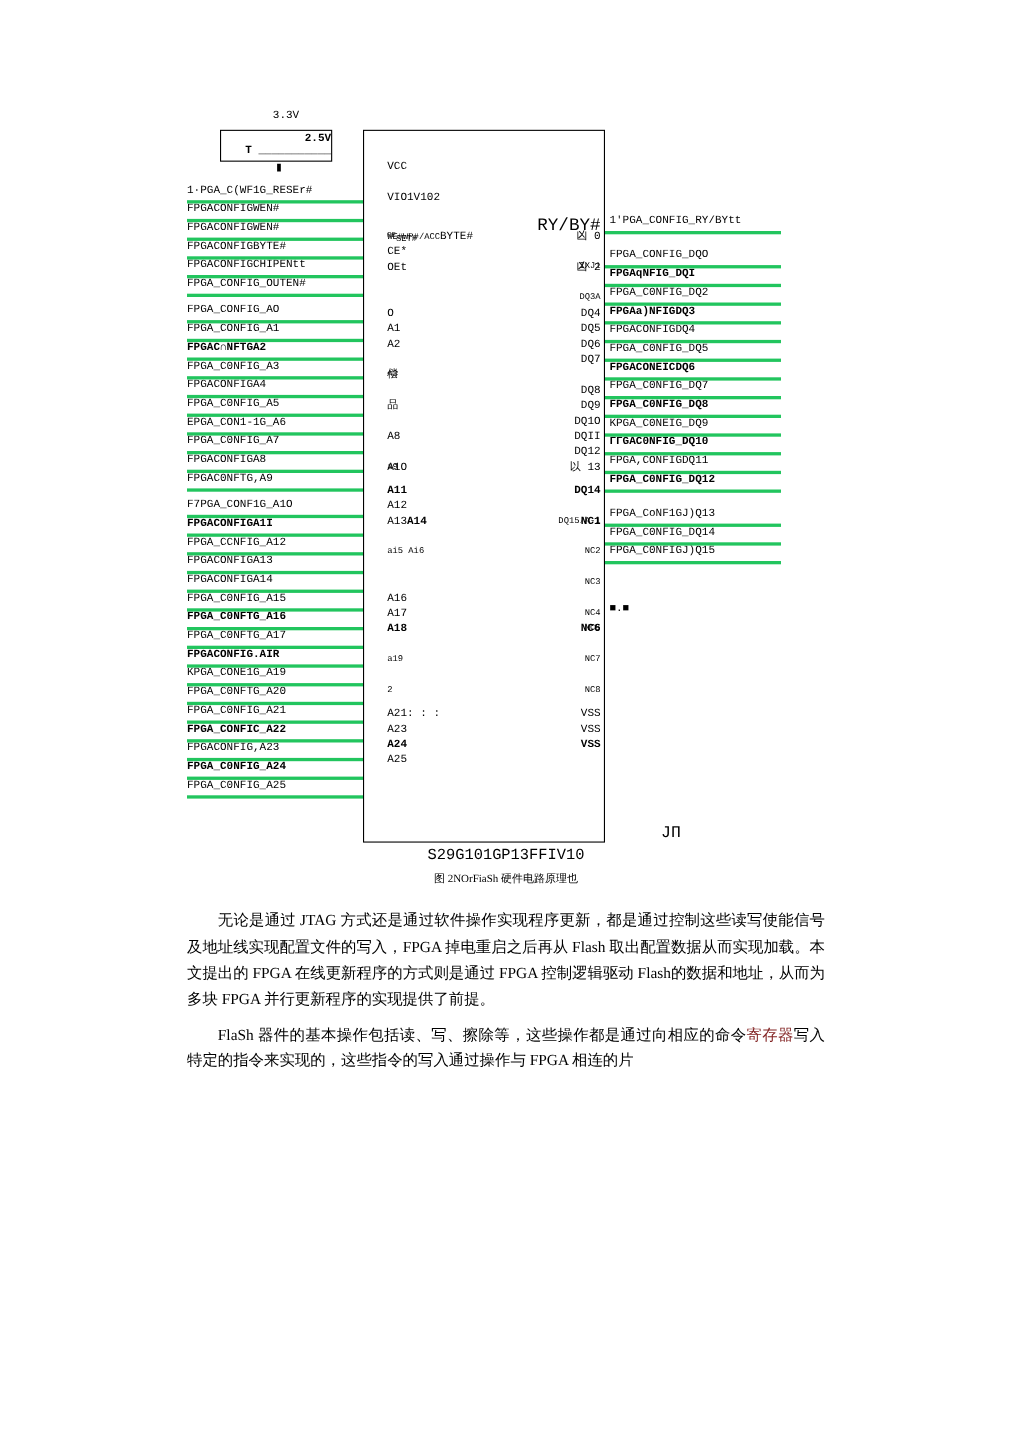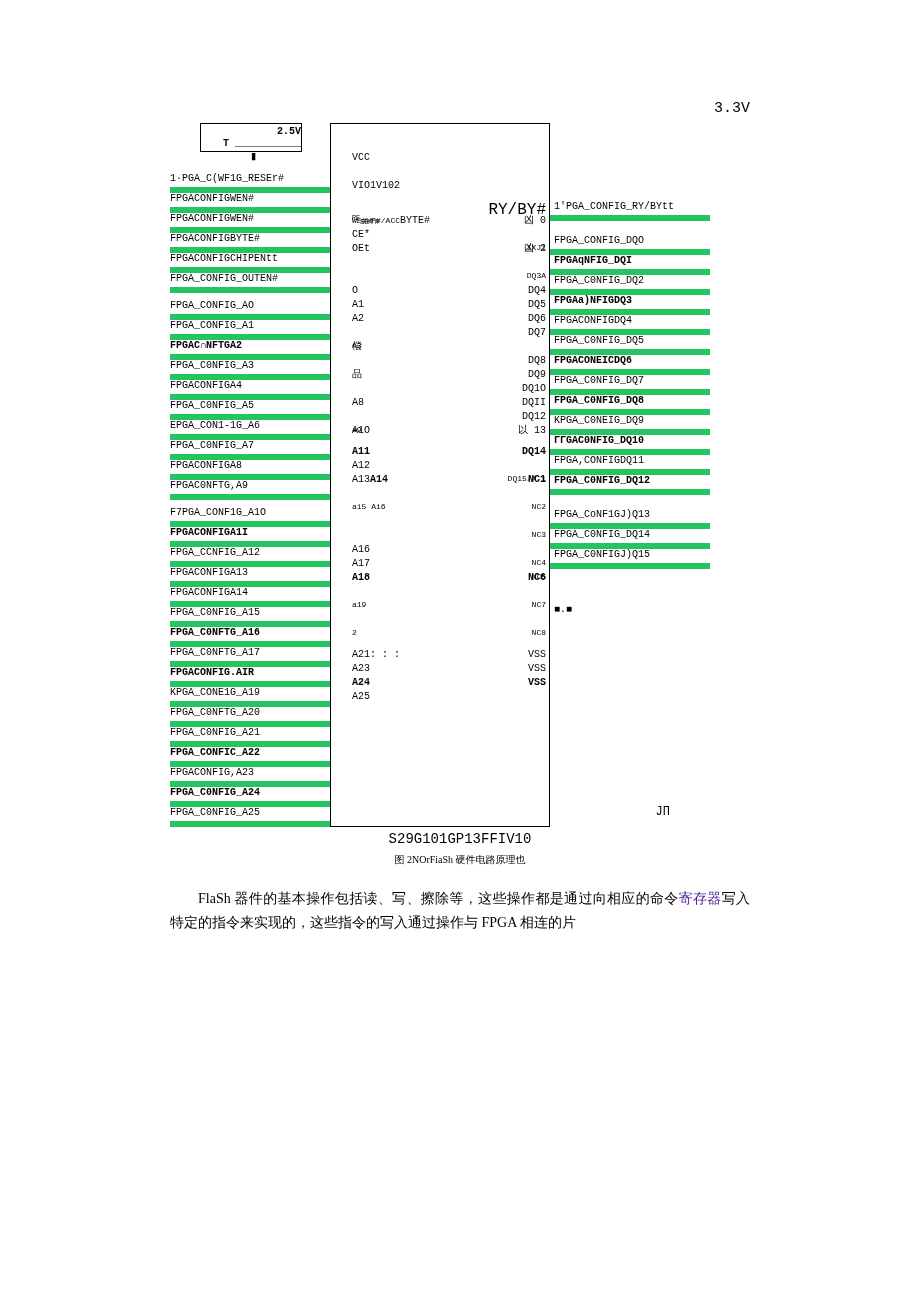--- a/index.html
+++ b/index.html
@@ -14,24 +14,23 @@
   .page {
     padding: 100px 170px 40px 170px;
   }
   .diagram {
     font-family: "Courier New", monospace;
     font-size: 10px;
     line-height: 1.15;
   }
   .volt {
     font-family: "Courier New", monospace;
-    font-size: 15px;
-    margin-left: 60px;
+    font-size: 10px;
+    margin-left: 78px;
     margin-bottom: 6px;
-    text-align: right;
   }
   .bold { font-weight: bold; }
   .tbox {
     border: 1px solid #000;
     display: inline-block;
     text-align: right;
     font-weight: bold;
     padding: 2px 0;
   }
   .chip-wrap {
@@ -41,21 +40,21 @@
     display: flex;
     flex-direction: column;
   }
   .left-labels {
     width: 160px;
     text-align: left;
   }
   .left-labels .sig,
   .right-labels .sig {
     height: 14px;
-    border-bottom: 6px solid #22c55e;
+    border-bottom: 3px solid #22c55e;
     padding-right: 4px;
     white-space: nowrap;
     overflow: hidden;
   }
   .chip {
     border: 1px solid #000;
     width: 200px;
     display: flex;
     flex-direction: column;
     padding-left: 18px;
@@ -95,21 +94,21 @@
     text-indent: 2em;
     margin: 8px 0;
     text-align: justify;
   }
   .secthead {
     font-family: "SimSun", serif;
     font-size: 14px;
     text-indent: 2em;
     margin: 14px 0 10px 0;
   }
-  .link { color: #4c1d95; }
+  .link { color: #7f1d1d; }
   .marker {
     font-family: "Courier New", monospace;
     font-size: 10px;
     margin-left: 4px;
   }
   .small { font-size: 8px; margin-top: 14px; }
 </style>
 </head>
 <body>
 
@@ -323,29 +322,30 @@
         <div class="sig bold">FPGA_C0NFIG_DQ12</div>
         <div class="gap"></div>
         <div class="sig">FPGA_CoNF1GJ)Q13</div>
         <div class="sig">FPGA_C0NFIG_DQ14</div>
         <div class="sig">FPGA_C0NFIGJ)Q15</div>
         <div class="gap7"></div>
         <div class="gap"></div>
         <div class="gap"></div>
         <div class="marker">■.■</div>
         <div style="height:190px;"></div>
-        <div style="text-align:right; padding-right:40px; font-size:12px;">JΠ</div>
+        <div style="text-align:center; padding-right:40px; font-size:15px;">JΠ</div>
       </div>
 
     </div>
 
     <div class="partnum">S29G101GP13FFIV10</div>
   </div>
 
   <div class="caption">图 2NOrFiaSh 硬件电路原理也</div>
 
+  <p class="para">无论是通过 JTAG 方式还是通过软件操作实现程序更新，都是通过控制这些读写使能信号及地址线实现配置文件的写入，FPGA 掉电重启之后再从 Flash 取出配置数据从而实现加载。本文提出的 FPGA 在线更新程序的方式则是通过 FPGA 控制逻辑驱动 Flash的数据和地址，从而为多块 FPGA 并行更新程序的实现提供了前提。</p>
 
 
   <p class="para">
     <span>FlaSh 器件的基本操作包括读、写、擦除等，这些操作都是通过向相应的命令</span><span class="link">寄存器</span><span>写入特定的指令来实现的，这些指令的写入通过操作与 FPGA 相连的片</span>
   </p>
 
 </div>
 
 </body></html>

